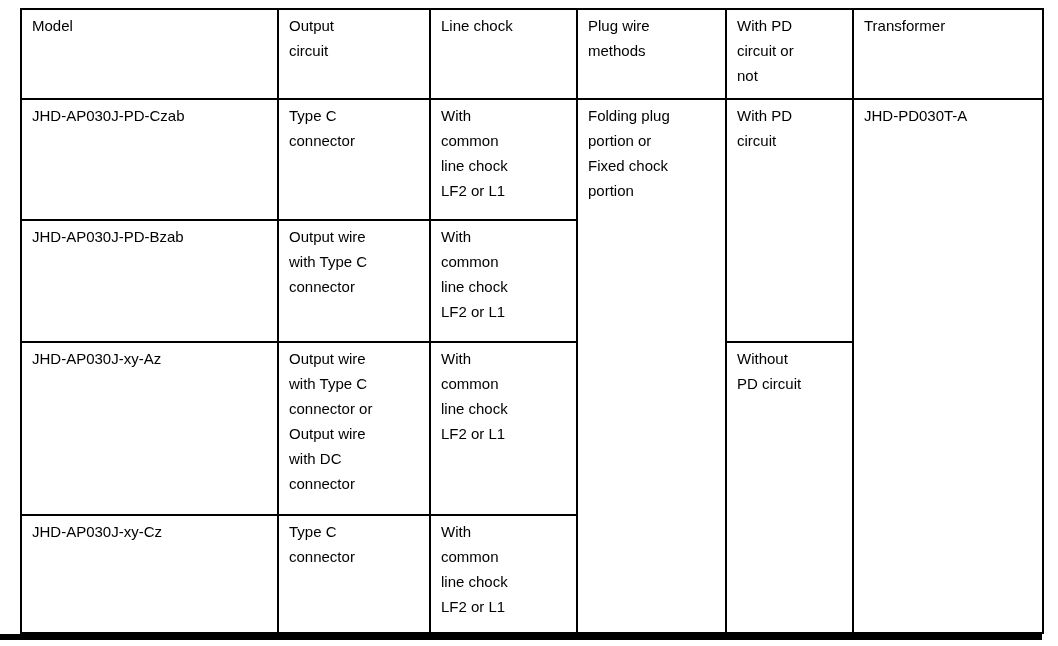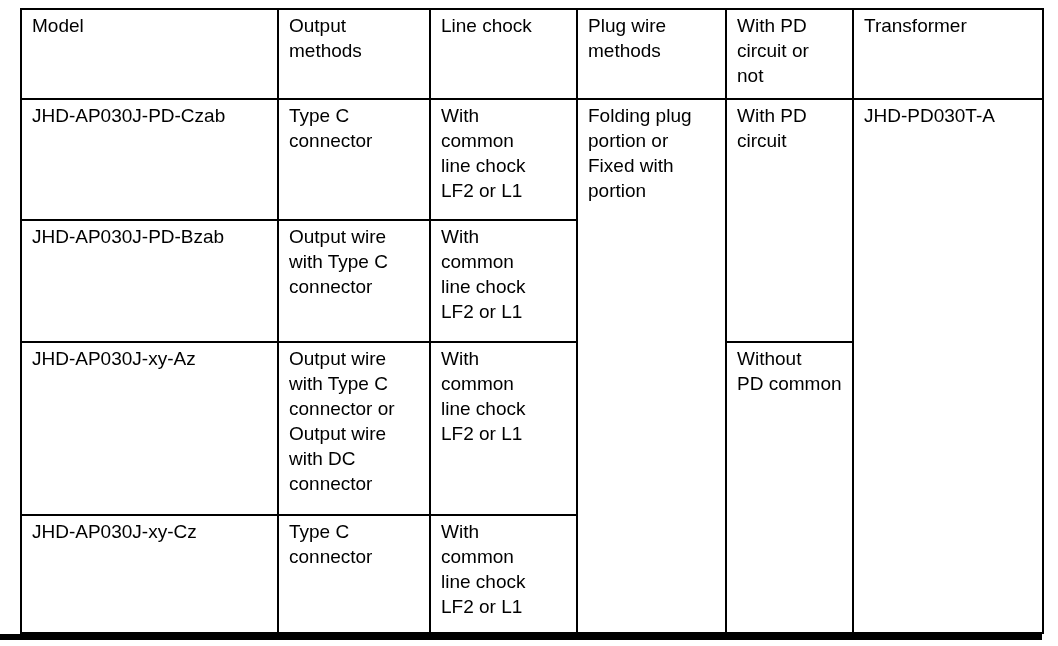--- a/index.html
+++ b/index.html
@@ -30,21 +30,21 @@
     border-collapse: collapse;
     table-layout: fixed;
     width: 1022px;
   }
   table.spec-table th,
   table.spec-table td {
     border: 2px solid #000000;
     vertical-align: top;
     text-align: left;
     padding: 3px 9px 3px 10px;
-    font-size: 19px;
+    font-size: 15px;
     line-height: 25px;
     font-weight: normal;
     white-space: pre-line;
     overflow: hidden;
   }
   .bottom-rule {
     position: absolute;
     left: 0;
     top: 634px;
     width: 1042px;
@@ -64,41 +64,41 @@
       <col style="width:147px">
       <col style="width:149px">
       <col style="width:127px">
       <col style="width:190px">
     </colgroup>
 
     <tbody>
         <tr style="height:90px">
       <th>Model</th>
       <th>Output
-methods</th>
+circuit</th>
       <th>Line chock</th>
       <th>Plug wire
 methods</th>
       <th>With PD
 circuit or
 not</th>
       <th>Transformer</th>
     </tr>
 
     <tr style="height:121px">
       <td>JHD-AP030J-PD-Czab</td>
       <td>Type C
 connector</td>
       <td>With
 common
 line chock
 LF2 or L1</td>
       <td rowspan="4">Folding plug
 portion or
-Fixed with
+Fixed chock
 portion</td>
       <td rowspan="2">With PD
 circuit</td>
       <td rowspan="4">JHD-PD030T-A</td>
     </tr>
 
     <tr style="height:122px">
       <td>JHD-AP030J-PD-Bzab</td>
       <td>Output wire
 with Type C
@@ -115,21 +115,21 @@
 with Type C
 connector or
 Output wire
 with DC
 connector</td>
       <td>With
 common
 line chock
 LF2 or L1</td>
       <td rowspan="2">Without
-PD common</td>
+PD circuit</td>
     </tr>
 
     <tr style="height:118px">
       <td>JHD-AP030J-xy-Cz</td>
       <td>Type C
 connector</td>
       <td>With
 common
 line chock
 LF2 or L1</td>

